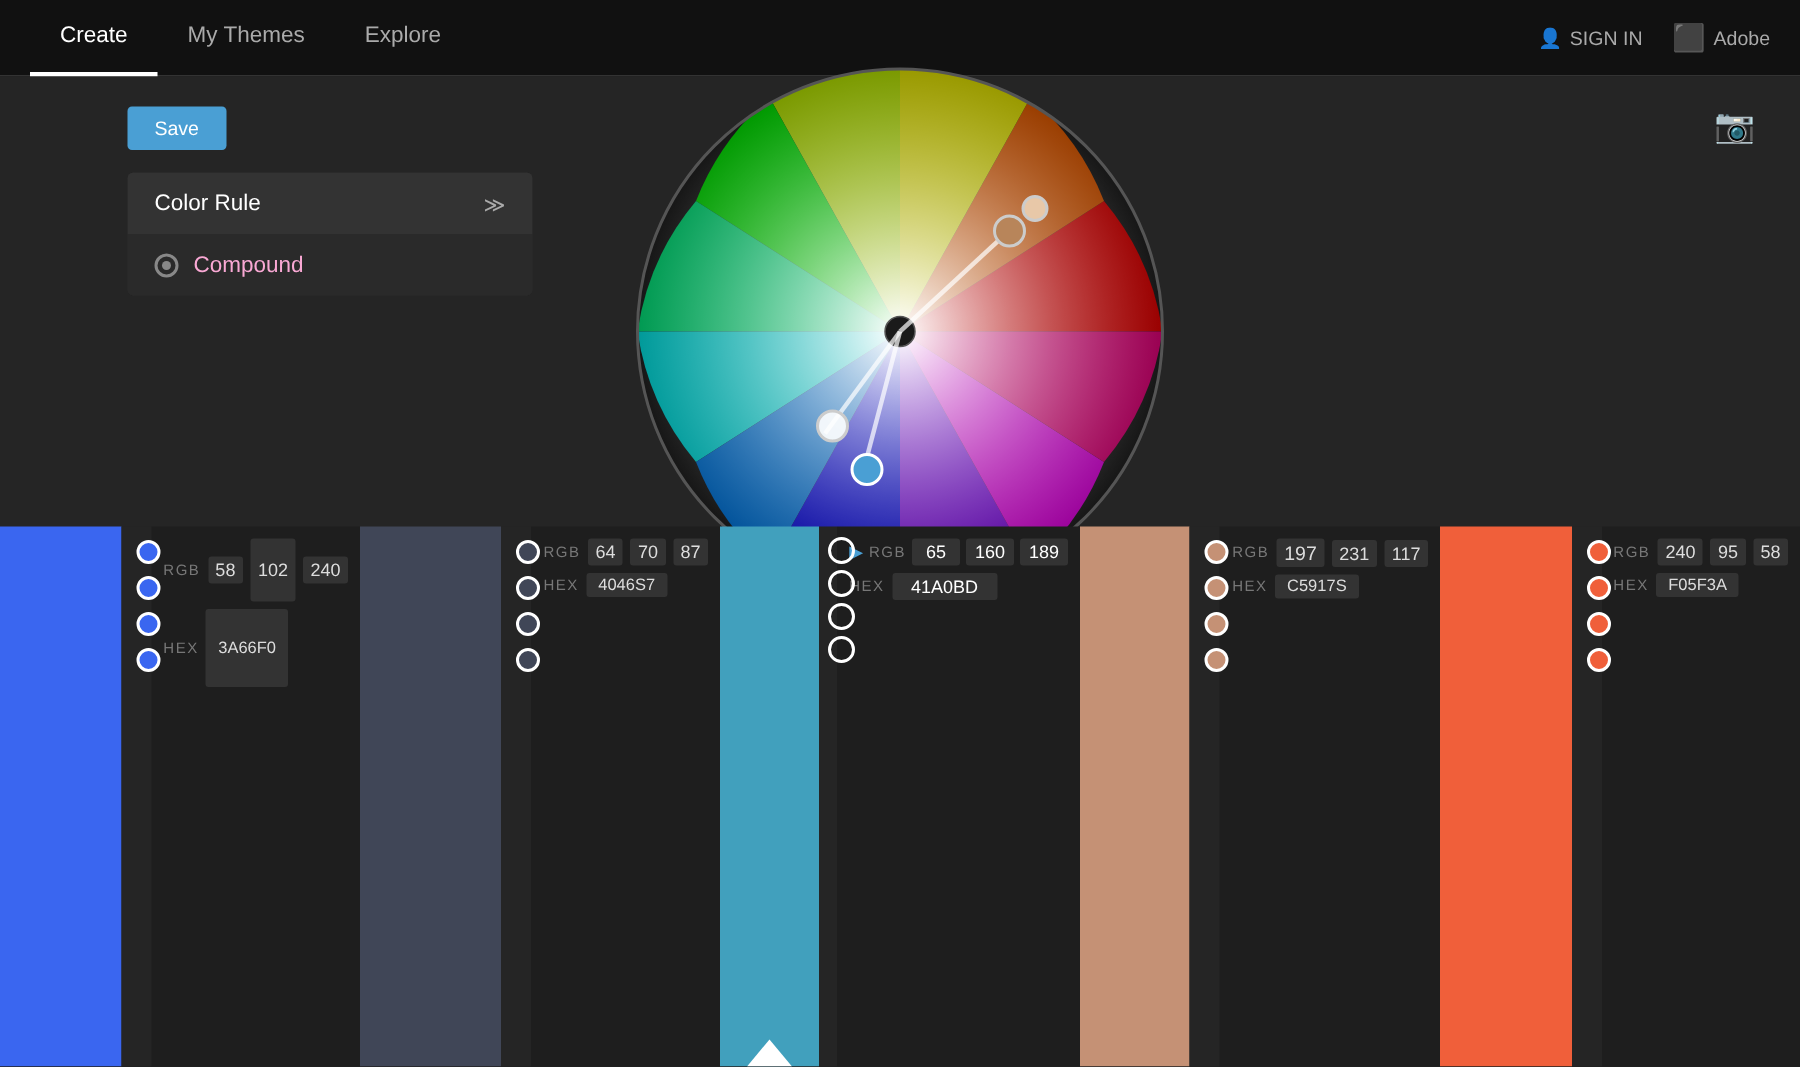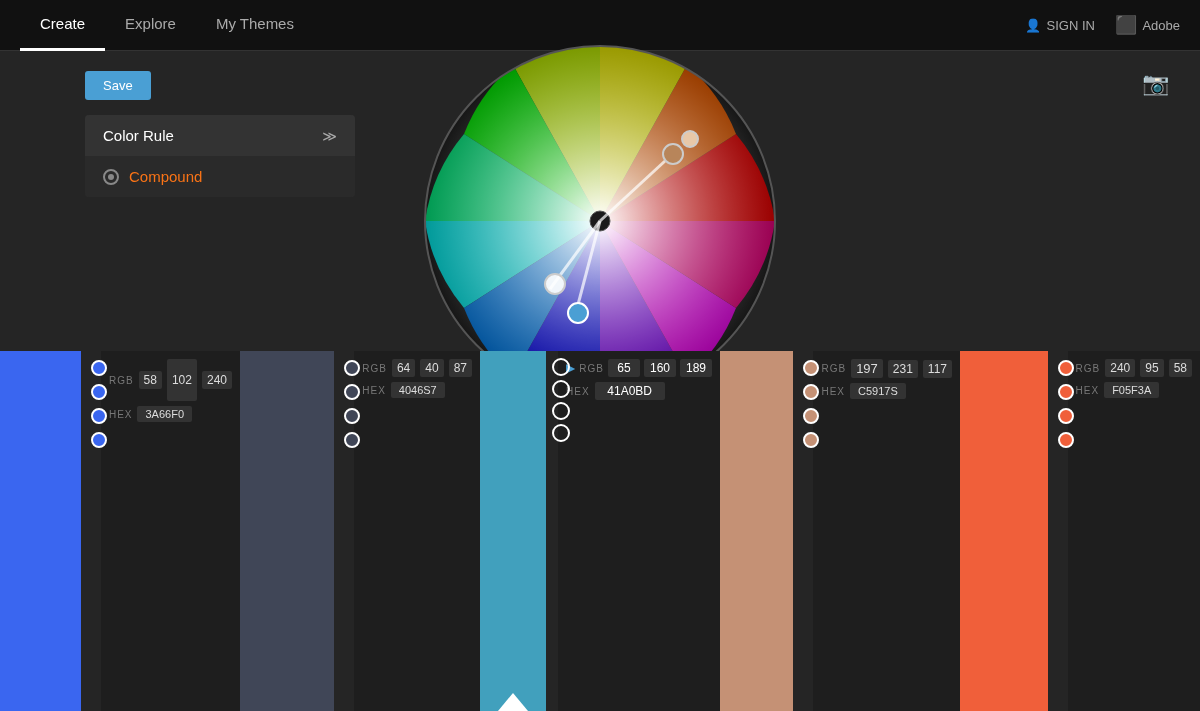--- a/index.html
+++ b/index.html
@@ -118,21 +118,21 @@
     }
     .chevron {
       color: #aaa;
       font-size: 14px;
     }
     .color-rule-item {
       display: flex;
       align-items: center;
       gap: 10px;
       padding: 12px 18px;
-      color: #f97316;
+      color: #f9a8d4;
       font-size: 15px;
       background: #2a2a2a;
     }
     .radio-circle {
       width: 16px;
       height: 16px;
       border-radius: 50%;
       border: 2px solid #888;
       display: flex;
       align-items: center;
@@ -271,22 +271,22 @@
       text-align: center;
       border: none;
     }
   </style>
 </head>
 <body>
 
 <div class="header">
   <nav class="header-nav">
     <div class="nav-item active">Create</div>
+    <div class="nav-item">My Themes</div>
     <div class="nav-item">Explore</div>
-    <div class="nav-item">My Themes</div>
   </nav>
   <div class="header-right">
     <div class="sign-in">
       <span>👤</span>
       <span>SIGN IN</span>
     </div>
     <div class="adobe-logo">
       <span style="color:#ff3333; font-size:18px;">⬛</span>
       <span>Adobe</span>
     </div>
@@ -393,21 +393,21 @@
       </div>
       <div class="column-values-bottom">
         <div style="display:flex; align-items:center; padding:3px 0; gap:5px;">
           <span style="font-size:10px; color:#777; letter-spacing:1px;">RGB</span>
           <span style="font-size:12px; color:#ddd; background:#333; padding:2px 5px; border-radius:2px;">58</span>
           <span style="font-size:12px; color:#ddd; background:#333; padding:14px 5px; border-radius:2px;">102</span>
           <span style="font-size:12px; color:#ddd; background:#333; padding:2px 5px; border-radius:2px;">240</span>
         </div>
         <div style="display:flex; align-items:center; padding:2px 0; gap:5px;">
           <span style="font-size:10px; color:#777; letter-spacing:1px;">HEX</span>
-          <span style="font-size:11px; color:#ddd; background:#333; padding:2px 8px; border-radius:2px;">3A66F0</span>
+          <span style="font-size:11px; color:#ddd; background:#333; padding:20px 8px; border-radius:2px;">3A66F0</span>
         </div>
       </div>
     </div>
 
     <div class="color-column">
       <div class="swatch-box" style="background:#404657; min-height:195px;"></div>
       <div class="sliders-section">
         <div class="slider-row">
           <div class="slider-track">
             <div class="slider-thumb" style="left:28%; background:#404657;"></div>
@@ -426,21 +426,21 @@
         <div class="slider-row">
           <div class="slider-track">
             <div class="slider-thumb" style="left:38%; background:#404657;"></div>
           </div>
         </div>
       </div>
       <div class="column-values-bottom">
         <div style="display:flex; align-items:center; padding:3px 0; gap:5px;">
           <span style="font-size:10px; color:#777; letter-spacing:1px;">RGB</span>
           <span style="font-size:12px; color:#ddd; background:#333; padding:2px 5px; border-radius:2px;">64</span>
-          <span style="font-size:12px; color:#ddd; background:#333; padding:2px 5px; border-radius:2px;">40</span>
+          <span style="font-size:12px; color:#ddd; background:#333; padding:2px 5px; border-radius:2px;">70</span>
           <span style="font-size:12px; color:#ddd; background:#333; padding:2px 5px; border-radius:2px;">87</span>
         </div>
         <div style="display:flex; align-items:center; padding:2px 0; gap:5px;">
           <span style="font-size:10px; color:#777; letter-spacing:1px;">HEX</span>
           <span style="font-size:11px; color:#ddd; background:#333; padding:2px 8px; border-radius:2px;">4046S7</span>
         </div>
       </div>
     </div>
 
     <div class="color-column" style="position:relative;">

